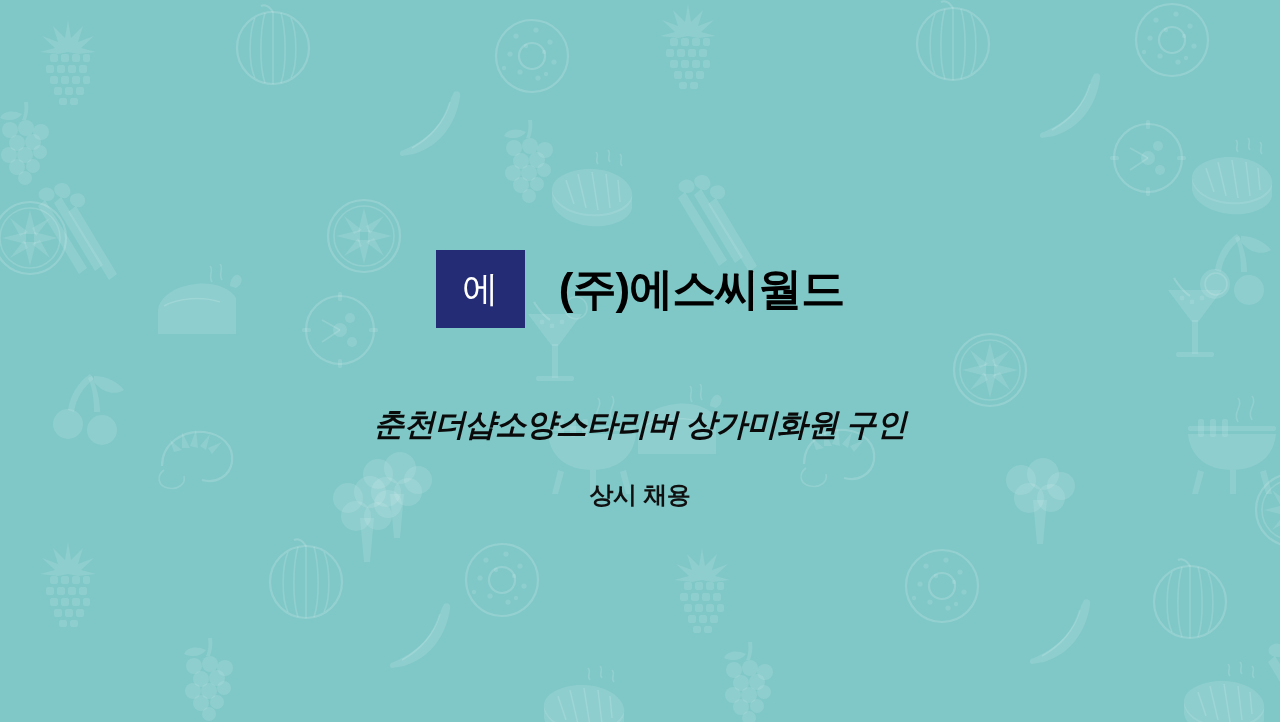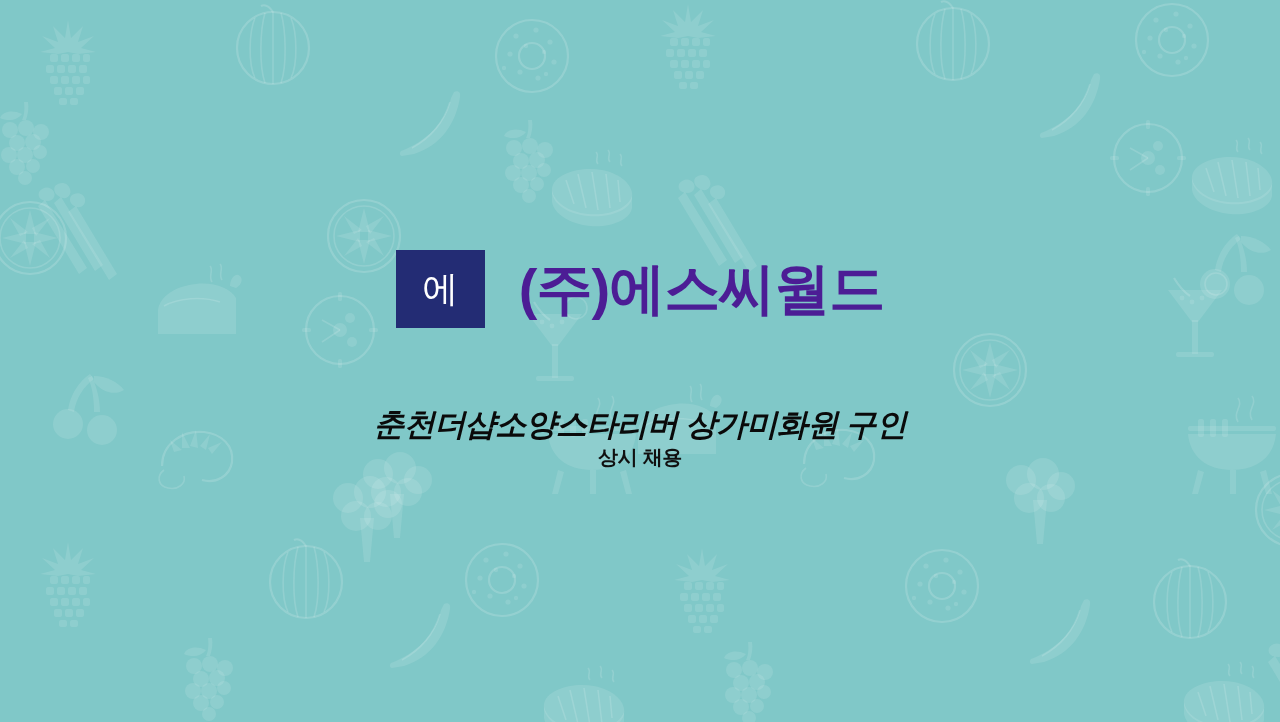--- a/index.html
+++ b/index.html
@@ -68,22 +68,22 @@
   }
   .logo-badge .badge-char {
     color: #ffffff;
     font-size: 36px;
     line-height: 1;
     font-weight: 400;
     letter-spacing: 0;
   }
 
   .company-name {
-    color: #4c1d95;
-    font-size: 56px;
+    color: #000000;
+    font-size: 44px;
     line-height: 1.08;
     font-weight: 700;
     letter-spacing: -1px;
     white-space: nowrap;
     margin-left: 20px;
   }
 
   .job-title {
     position: absolute;
     left: 0;
@@ -96,24 +96,24 @@
     font-weight: 700;
     letter-spacing: -0.6px;
     white-space: nowrap;
     font-style: italic;
   }
 
   .job-subtitle {
     position: absolute;
     left: 0;
     right: 0;
-    top: 444px;
+    top: 479px;
     text-align: center;
     color: #101010;
-    font-size: 20px;
+    font-size: 24px;
     line-height: 1.3;
     font-weight: 700;
     letter-spacing: -0.3px;
   }
 </style>
 </head>
 <body>
 
 <div class="banner">
 

